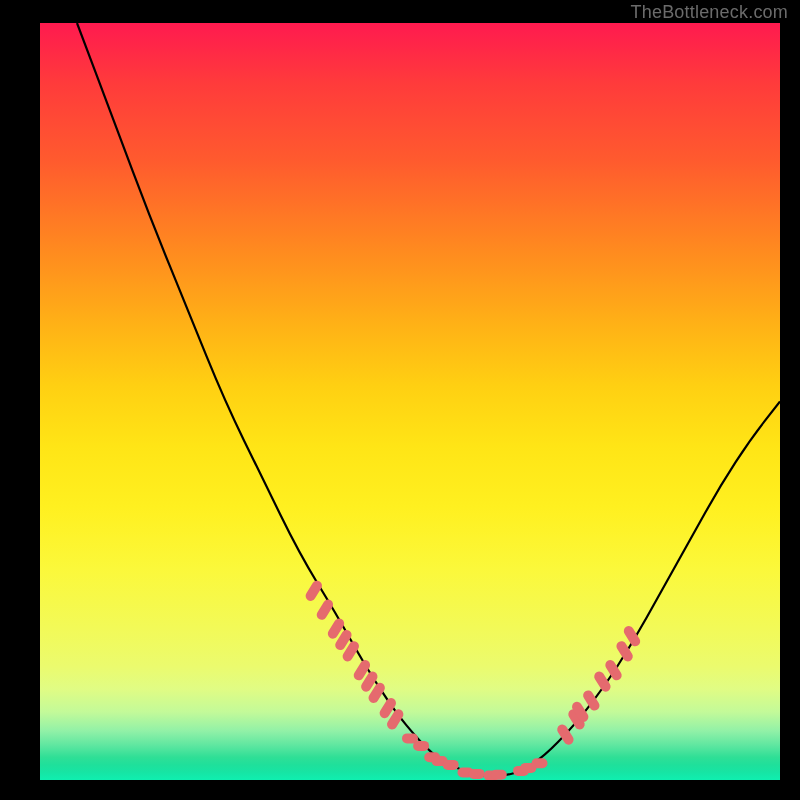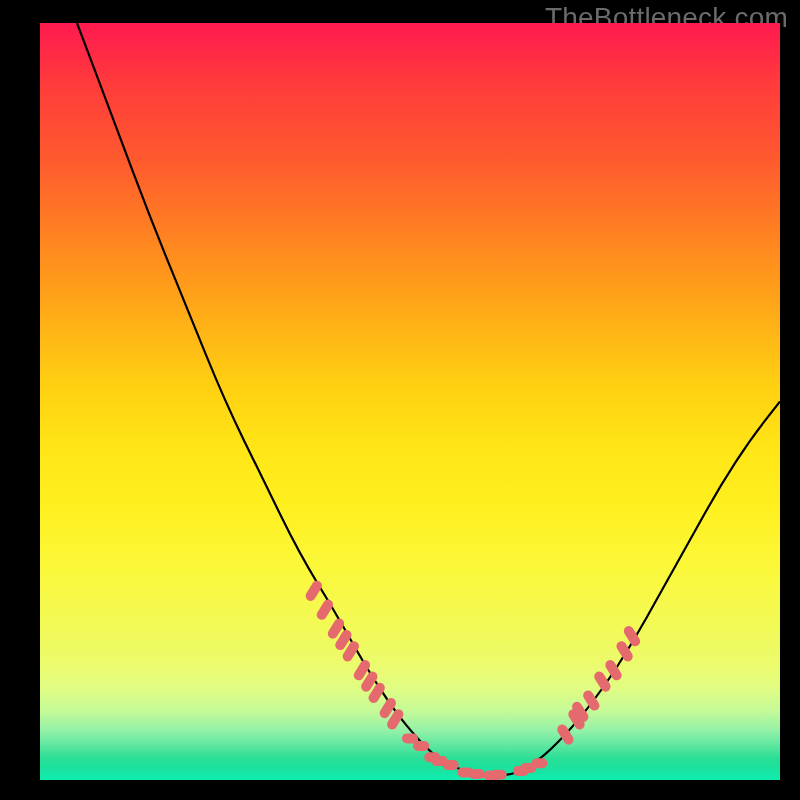--- a/index.html
+++ b/index.html
@@ -45,21 +45,21 @@
       #1fe09b 98%,
       #16e5a4 99%,
       #0fefb0 100%
     );
   }
   .watermark {
     position: absolute;
     top: 2px;
     right: 12px;
     color: #6b6b6b;
-    font-size: 28px;
+    font-size: 18px;
     font-weight: 500;
     letter-spacing: 0.2px;
     font-family: Arial, sans-serif;
     user-select: none;
   }
   svg.curve {
     position: absolute;
     left: 0;
     top: 0;
     width: 740px;

